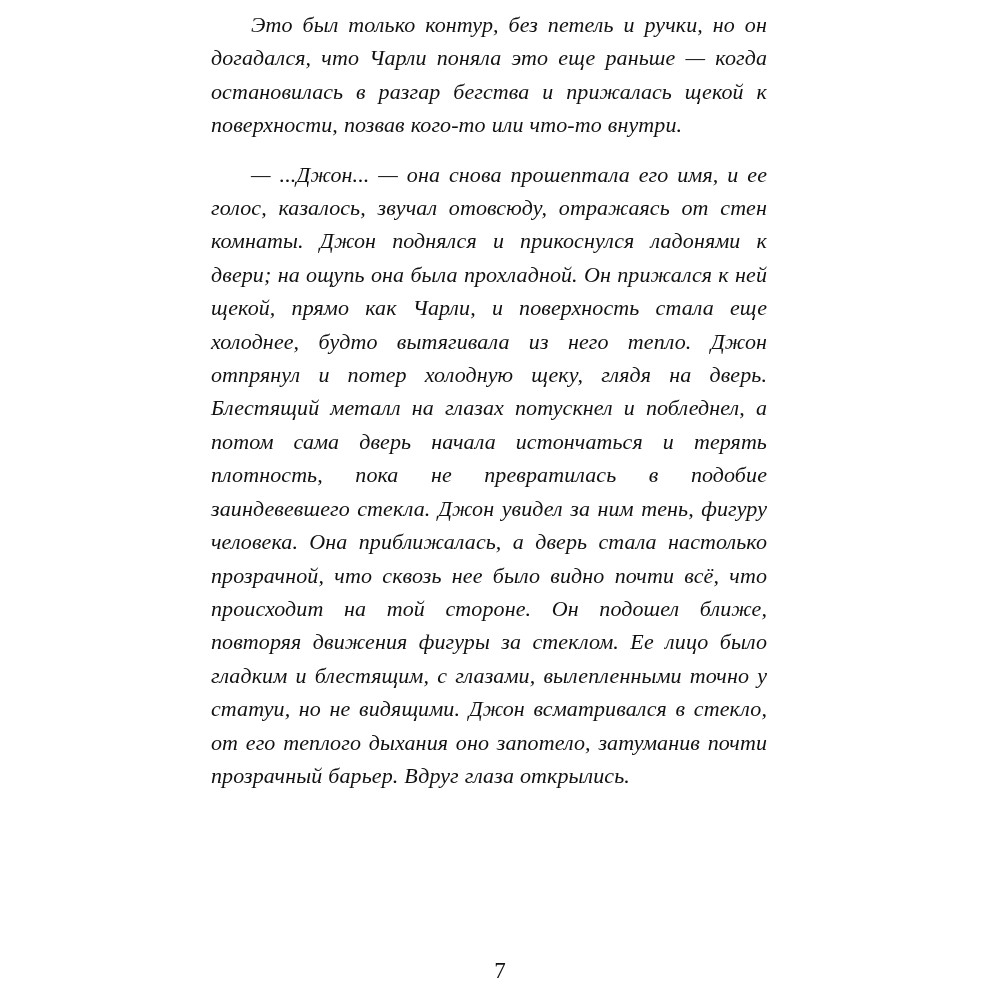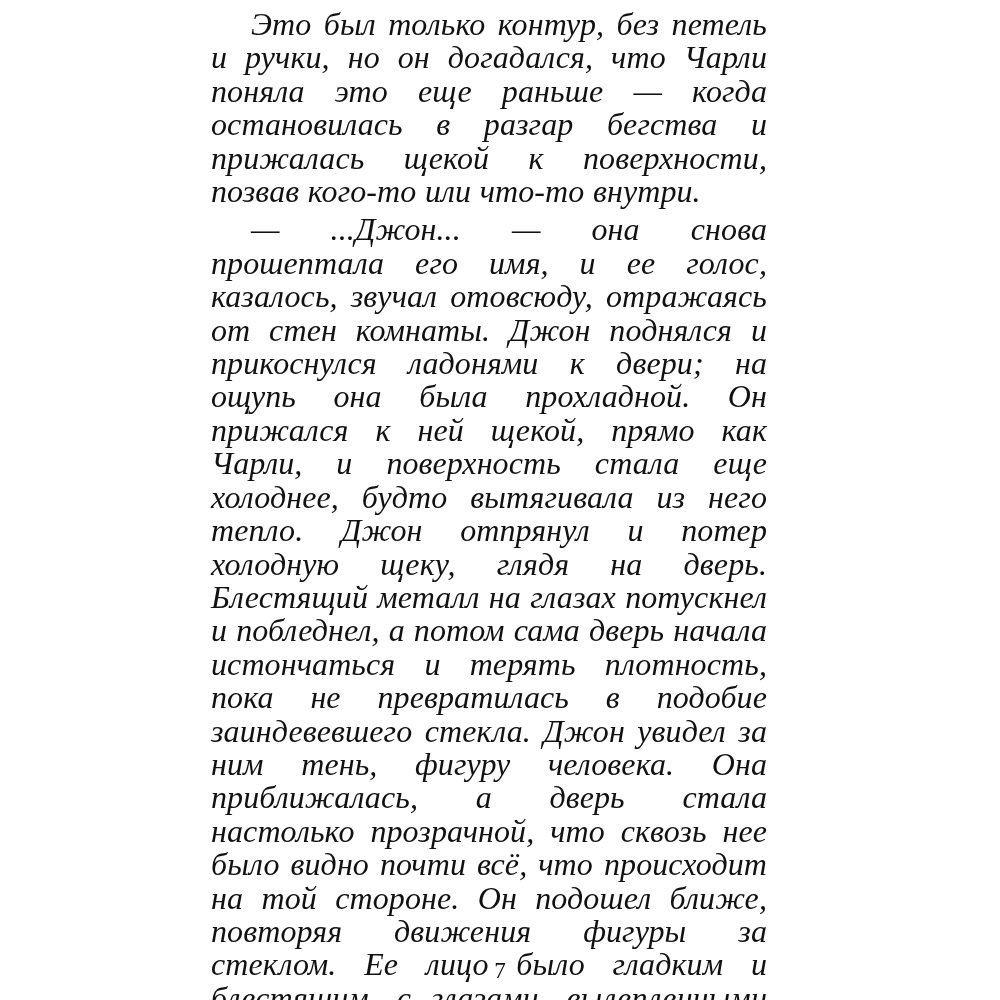--- a/index.html
+++ b/index.html
@@ -20,29 +20,29 @@
     left: 211px;
     top: 8px;
     width: 556px;
   }
   .para {
     margin: 0;
     text-align: justify;
     text-justify: inter-word;
     text-indent: 40px;
     font-style: italic;
-    font-size: 32px;
+    font-size: 22px;
     line-height: 33.4px;
     color: #111111;
     letter-spacing: 0.1px;
     word-spacing: 0.4px;
     hyphens: manual;
   }
   .para + .para {
-    margin-top: 5px;
+    margin-top: 16px;
   }
   .page-number {
     position: absolute;
     left: 0;
     top: 958px;
     width: 1000px;
     text-align: center;
     font-style: normal;
     font-size: 23px;
     color: #111111;

